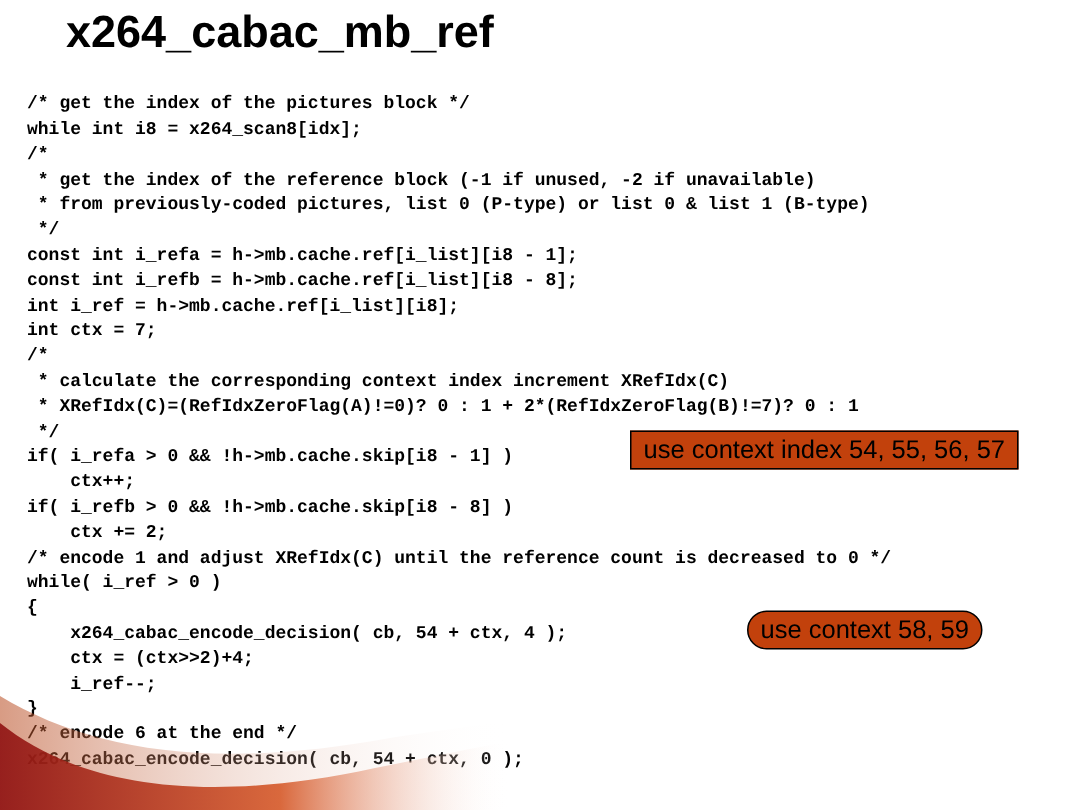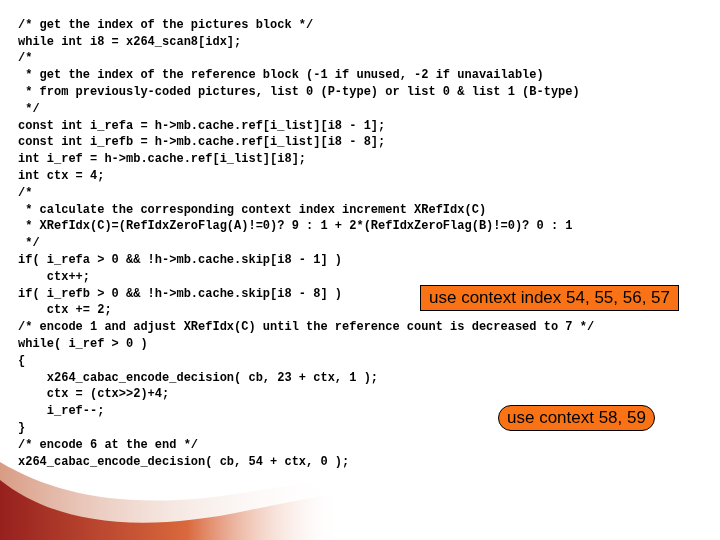--- a/index.html
+++ b/index.html
@@ -34,64 +34,65 @@
     font-size: 12px;
     font-weight: 700;
     line-height: 1.40;
   }
   .callout {
     position: absolute;
     font-family: Arial, sans-serif;
     font-size: 17px;
     font-weight: 400;
     border: 1.5px solid #000;
-    background: #f97316;
+    background: #c2410c;
     padding: 2px 8px;
     line-height: 1.2;
   }
   .callout1 { left: 420px; top: 285px; }
   .callout2 { left: 498px; top: 405px; border-radius: 13px; }
   .swoosh {
     position: absolute;
     left: 0;
     bottom: 0;
     width: 340px;
     height: 90px;
     pointer-events: none;
   }
 </style>
 </head>
 <body>
 
 <div class="slide">
 
+  <div class="title">x264_cabac_mb_ref</div>
 
   <div class="code">
 <span>/* get the index of the pictures block */</span>
 <span>while int i8 = x264_scan8[idx];</span>
 <span>/*</span>
 <span> * get the index of the reference block (-1 if unused, -2 if unavailable)</span>
 <span> * from previously-coded pictures, list 0 (P-type) or list 0 &amp; list 1 (B-type)</span>
 <span> */</span>
 <span>const int i_refa = h-&gt;mb.cache.ref[i_list][i8 - 1];</span>
 <span>const int i_refb = h-&gt;mb.cache.ref[i_list][i8 - 8];</span>
 <span>int i_ref = h-&gt;mb.cache.ref[i_list][i8];</span>
-<span>int ctx = 4;</span>
+<span>int ctx = 7;</span>
 <span>/*</span>
 <span> * calculate the corresponding context index increment XRefIdx(C)</span>
-<span> * XRefIdx(C)=(RefIdxZeroFlag(A)!=0)? 9 : 1 + 2*(RefIdxZeroFlag(B)!=0)? 0 : 1</span>
+<span> * XRefIdx(C)=(RefIdxZeroFlag(A)!=0)? 0 : 1 + 2*(RefIdxZeroFlag(B)!=7)? 0 : 1</span>
 <span> */</span>
 <span>if( i_refa &gt; 0 &amp;&amp; !h-&gt;mb.cache.skip[i8 - 1] )</span>
 <span>    ctx++;</span>
 <span>if( i_refb &gt; 0 &amp;&amp; !h-&gt;mb.cache.skip[i8 - 8] )</span>
 <span>    ctx += 2;</span>
-<span>/* encode 1 and adjust XRefIdx(C) until the reference count is decreased to 7 */</span>
+<span>/* encode 1 and adjust XRefIdx(C) until the reference count is decreased to 0 */</span>
 <span>while( i_ref &gt; 0 )</span>
 <span>{</span>
-<span>    x264_cabac_encode_decision( cb, 23 + ctx, 1 );</span>
+<span>    x264_cabac_encode_decision( cb, 54 + ctx, 4 );</span>
 <span>    ctx = (ctx&gt;&gt;2)+4;</span>
 <span>    i_ref--;</span>
 <span>}</span>
 <span>/* encode 6 at the end */</span>
 <span>x264_cabac_encode_decision( cb, 54 + ctx, 0 );</span>
   </div>
 
   <div class="callout callout1">use context index 54, 55, 56, 57</div>
   <div class="callout callout2">use context 58, 59</div>
 

